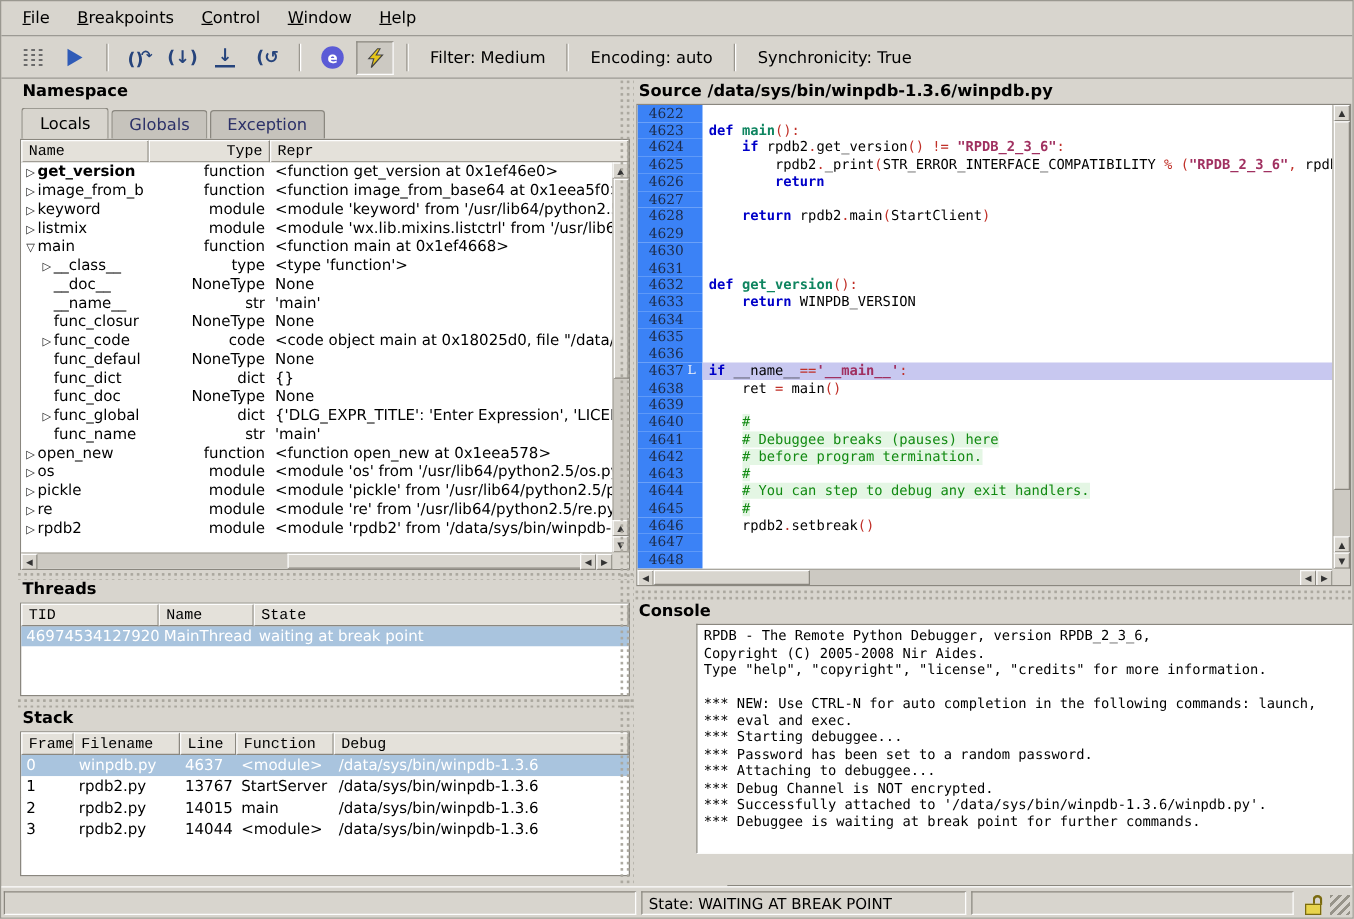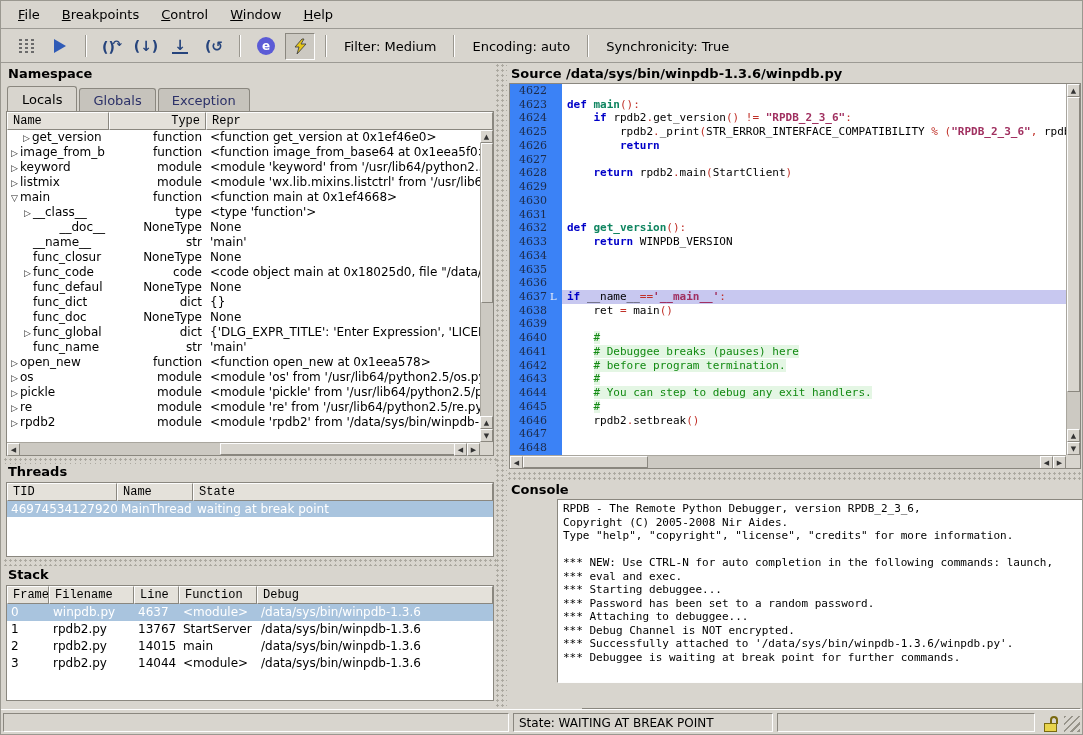--- a/index.html
+++ b/index.html
@@ -25,21 +25,21 @@
   .icon-go{width:0;height:0;border-left:12px solid #2f5bb7;border-top:7px solid transparent;border-bottom:7px solid transparent;}
   .tbgly{color:#26447c;font-weight:bold;font-size:14px;line-height:14px;white-space:nowrap;}
   .tbgly .sup{font-size:11px;vertical-align:4px;margin-left:-2px;}
   .goto-g{border-bottom:2px solid #26447c;padding:0 2px;}
   .icon-e{width:18px;height:18px;border-radius:50%;background:#5b5bd6;color:#fff;font-size:12px;font-weight:bold;
     display:flex;align-items:center;justify-content:center;}
   
   .panel-title{font-weight:bold;font-size:13px;position:absolute;white-space:nowrap;}
   .sash{position:absolute;background-image:radial-gradient(#aaa79e 28%,transparent 32%);background-size:5px 5px;}
   
-  .left-col{position:absolute;top:62px;left:2px;width:494px;height:648px;}
+  .left-col{position:absolute;top:62px;left:12px;width:494px;height:648px;}
   .vsash{position:absolute;top:62px;left:494px;width:12px;height:648px;}
   .right-col{position:absolute;top:62px;left:506px;width:577px;height:648px;}
   
   .tabs{position:absolute;top:21px;left:4px;display:flex;height:27px;align-items:flex-end;}
   .tab{padding:4px 13px 3px;border:1px solid #8a877f;border-bottom:none;background:#c6c3bc;color:#2c3168;
     margin-right:2px;border-radius:3px 3px 0 0;font-size:13px;position:relative;top:0;}
   .tab.active{background:#d8d5ce;color:#000;padding:5px 14px 4px;z-index:2;}
   .datatable{position:absolute;background:#fff;border:1px solid #8a877f;}
   .thead{display:flex;height:18px;background:#e4e1da;font-family:Liberation Mono, monospace;}
   .th{border:1px solid;border-color:#fdfdfd #8a877f #8a877f #fdfdfd;padding:1px 5px;font-size:12px;
@@ -163,21 +163,21 @@
     </div>
 
     <div class="datatable" style="top:48px;left:3px;width:488px;height:345px;">
       <div class="thead">
         <div class="th ns-cname">Name</div>
         <div class="th ns-ctype">Type</div>
         <div class="th fill">Repr</div>
       </div>
       <div id="ns-body" style="position:absolute;top:18px;left:0;right:13px;bottom:13px;overflow:hidden;background:#fff;">
           <div class="trow">
-            <div class="tc ns-cname" style="padding-left: 14px;"><span class="expander">▷</span><span>get_version</span></div>
+            <div class="tc ns-cname" style="padding-left: 2px; font-weight: bold;"><span class="expander">▷</span><span>get_version</span></div>
             <div class="tc ns-ctype">function</div>
             <div class="tc fill">&lt;function get_version at 0x1ef46e0&gt;</div>
           </div>
           <div class="trow">
             <div class="tc ns-cname" style="padding-left: 2px;"><span class="expander">▷</span><span>image_from_b</span></div>
             <div class="tc ns-ctype">function</div>
             <div class="tc fill">&lt;function image_from_base64 at 0x1eea5f0&gt;</div>
           </div>
           <div class="trow">
             <div class="tc ns-cname" style="padding-left: 2px;"><span class="expander">▷</span><span>keyword</span></div>
@@ -193,21 +193,21 @@
             <div class="tc ns-cname" style="padding-left: 2px;"><span class="expander">▽</span><span>main</span></div>
             <div class="tc ns-ctype">function</div>
             <div class="tc fill">&lt;function main at 0x1ef4668&gt;</div>
           </div>
           <div class="trow">
             <div class="tc ns-cname" style="padding-left: 15px;"><span class="expander">▷</span><span>__class__</span></div>
             <div class="tc ns-ctype">type</div>
             <div class="tc fill">&lt;type 'function'&gt;</div>
           </div>
           <div class="trow">
-            <div class="tc ns-cname" style="padding-left: 15px; text-align: right;"><span class="expander"></span><span>__doc__</span></div>
+            <div class="tc ns-cname" style="padding-left: 15px;"><span class="expander"></span><span>__doc__</span></div>
             <div class="tc ns-ctype">NoneType</div>
             <div class="tc fill">None</div>
           </div>
           <div class="trow">
             <div class="tc ns-cname" style="padding-left: 15px;"><span class="expander"></span><span>__name__</span></div>
             <div class="tc ns-ctype">str</div>
             <div class="tc fill">'main'</div>
           </div>
           <div class="trow">
             <div class="tc ns-cname" style="padding-left: 15px;"><span class="expander"></span><span>func_closur</span></div>

